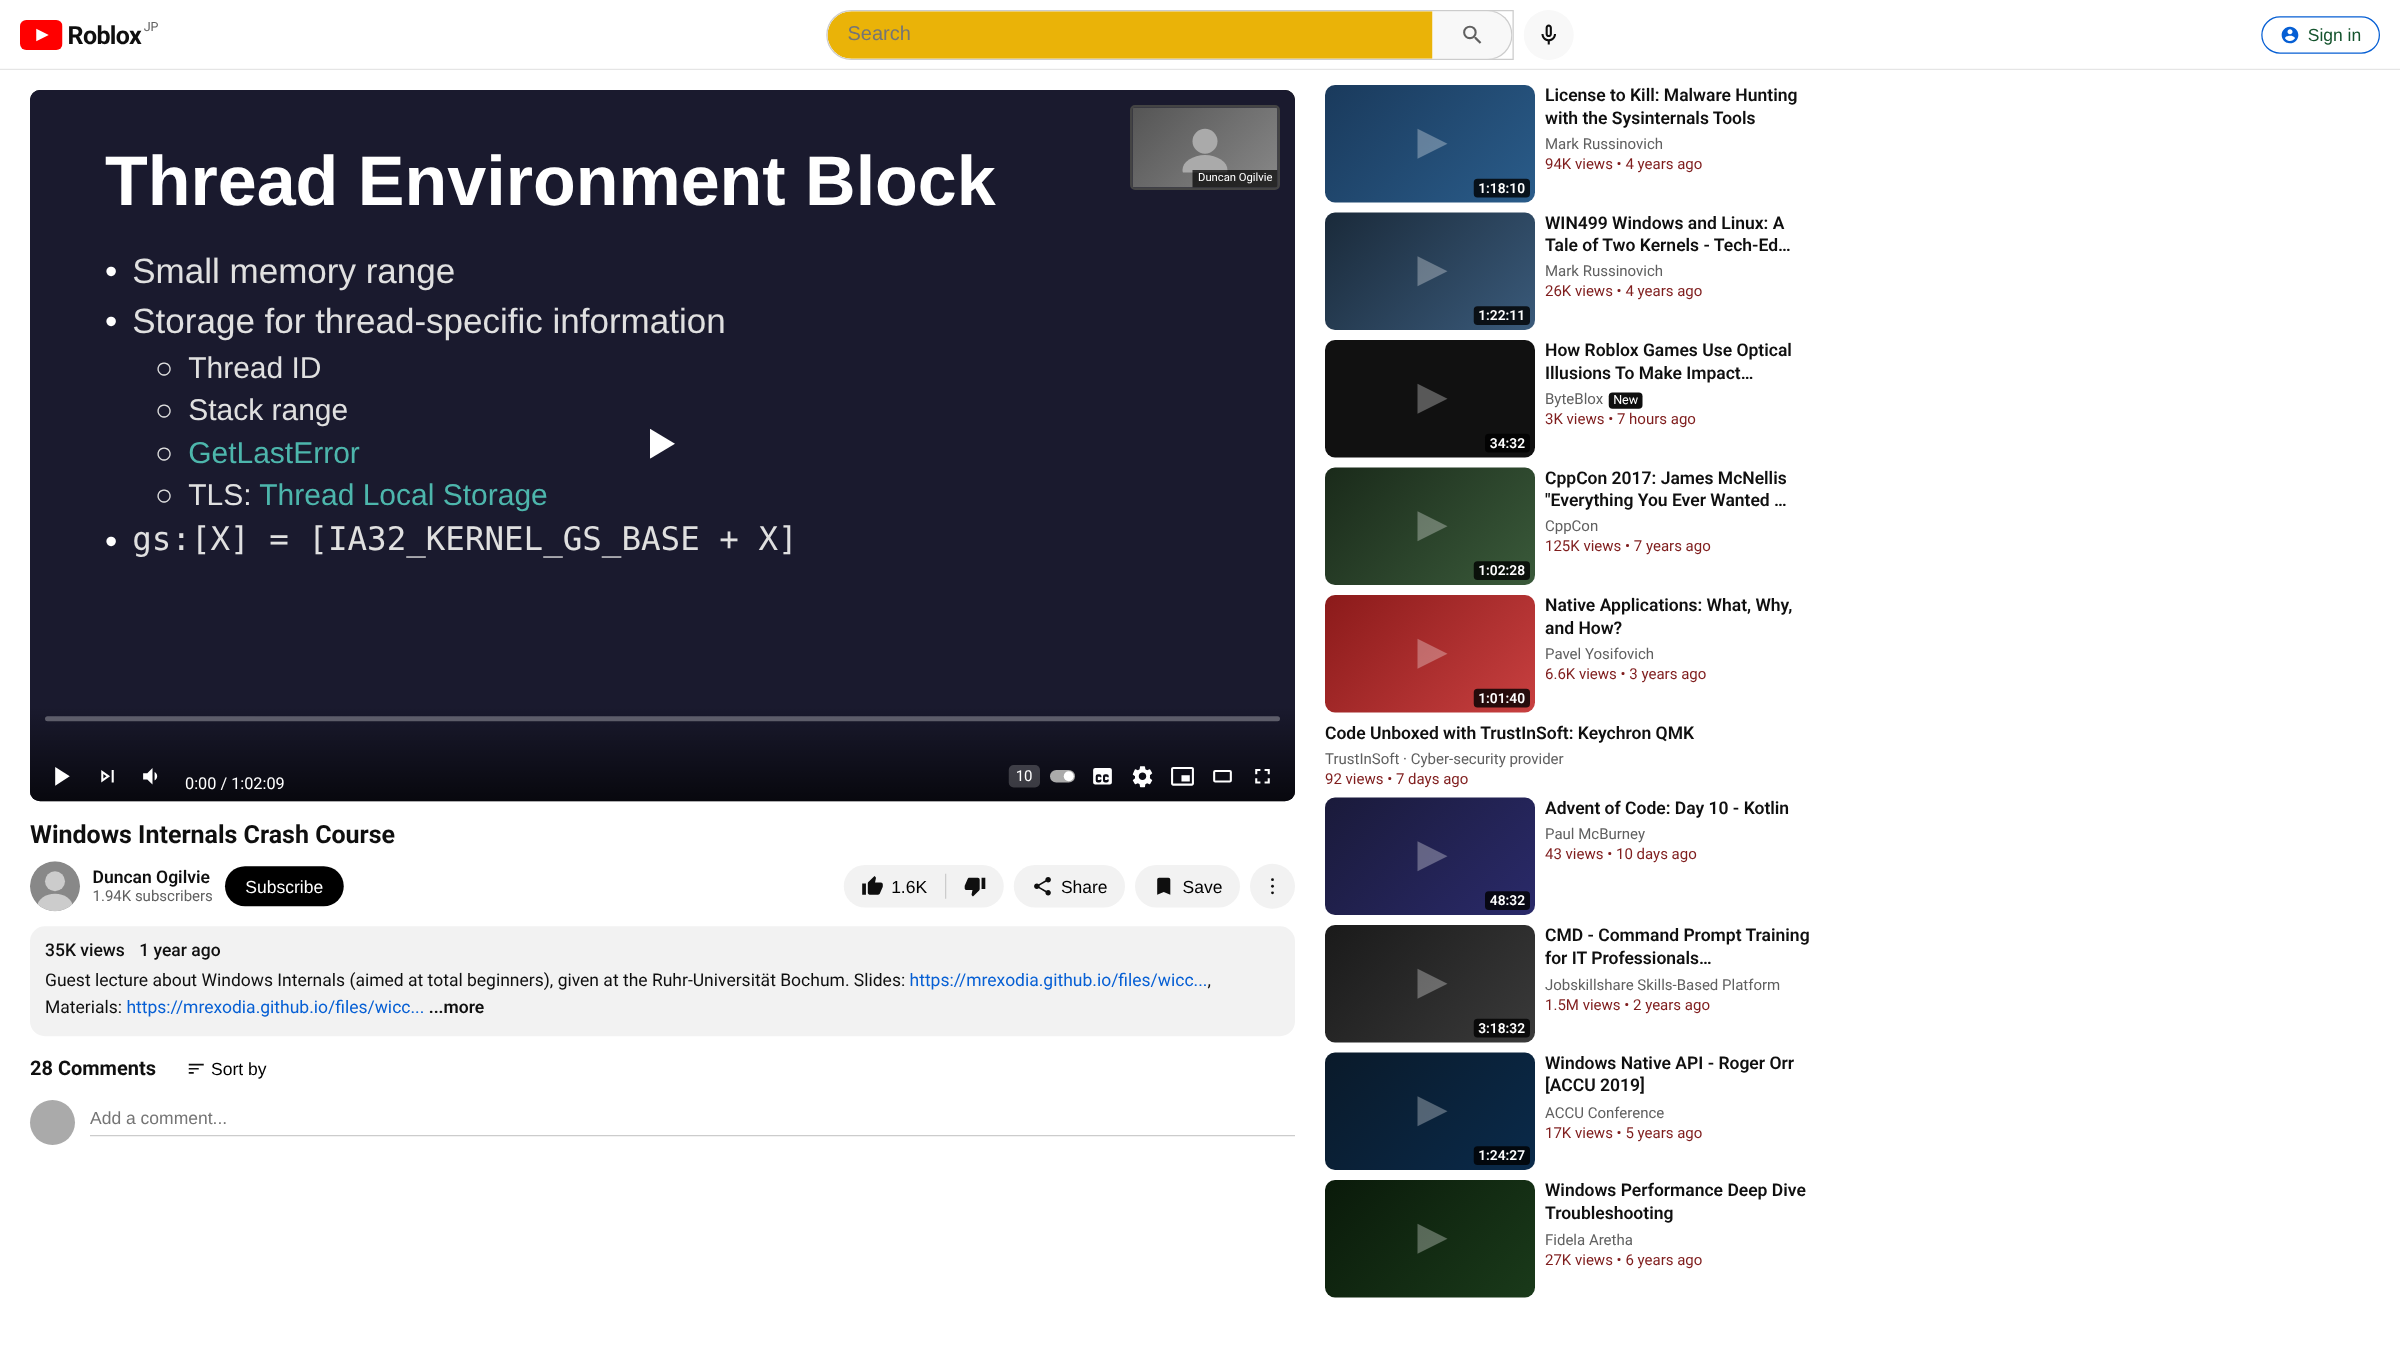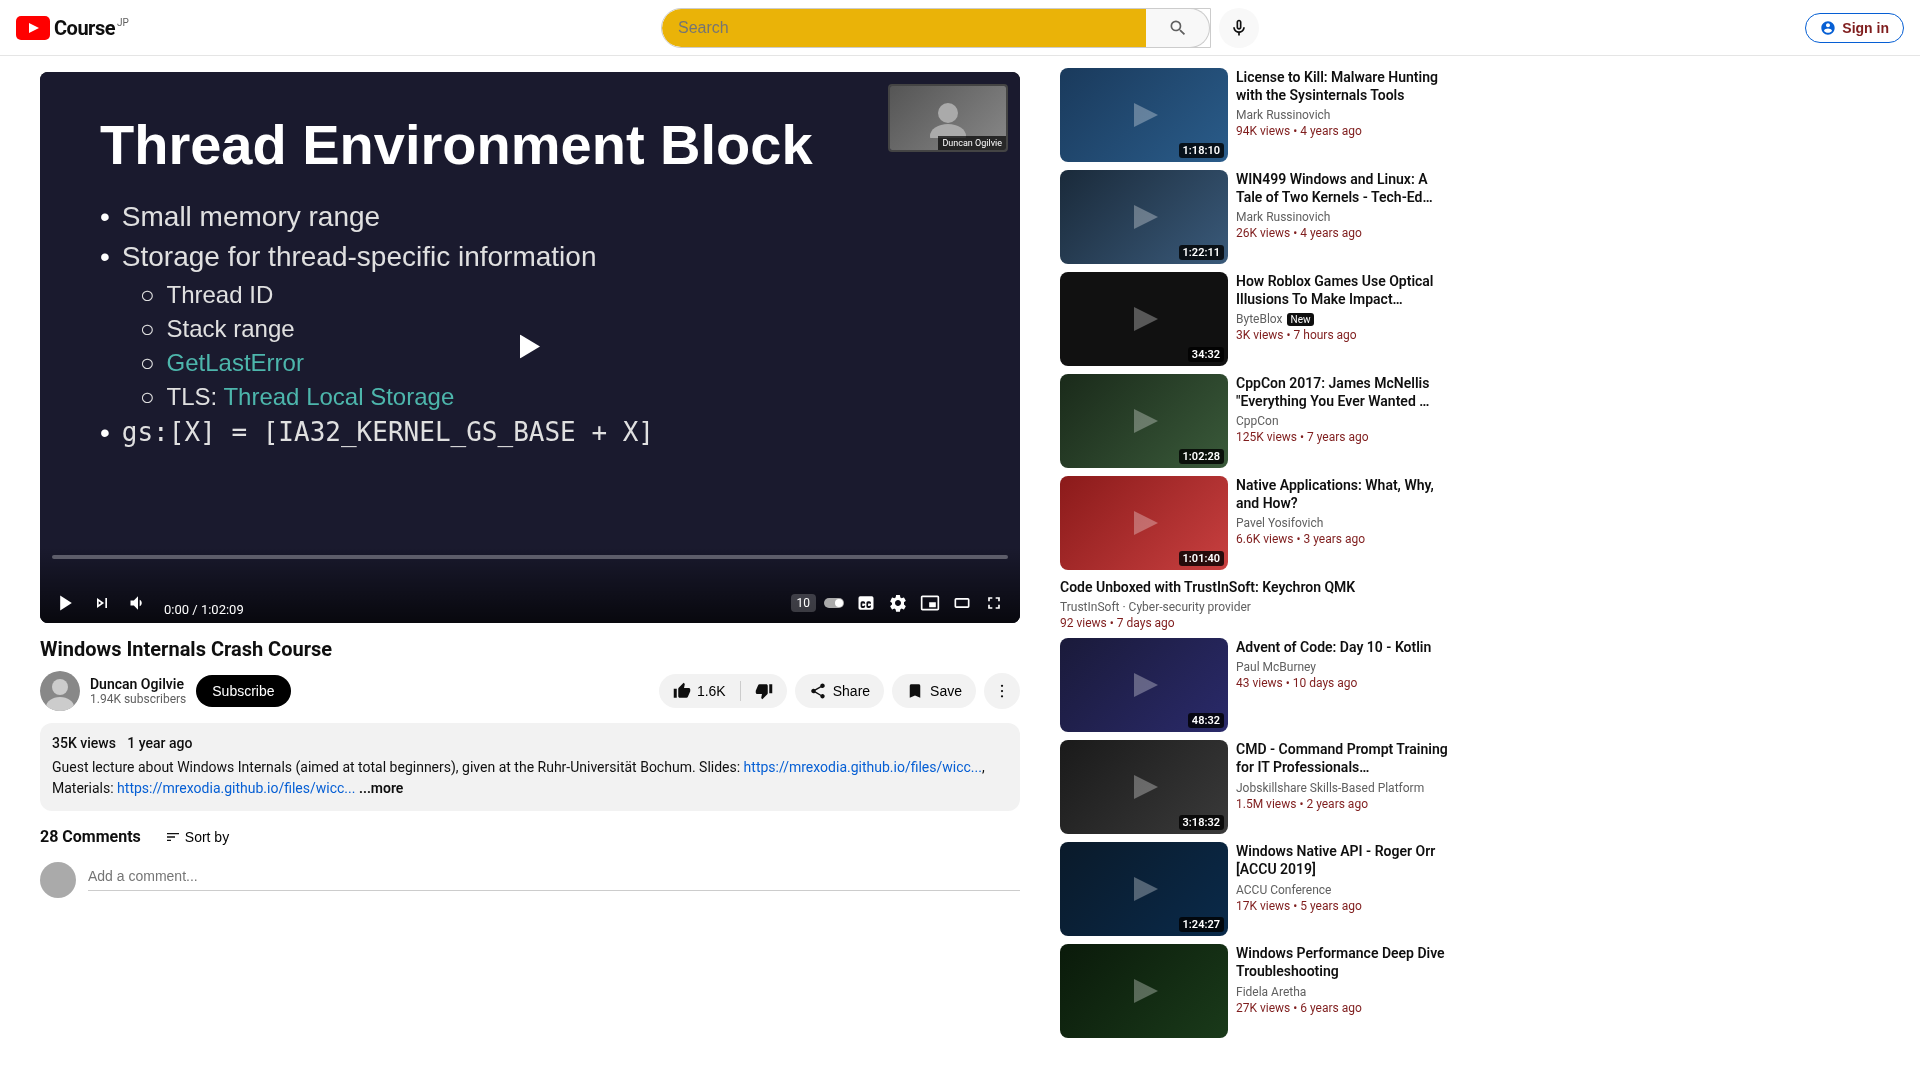--- a/index.html
+++ b/index.html
@@ -12,25 +12,25 @@
     .yt-logo-icon { width: 34px; height: 24px; }
     .yt-logo-text { font-size: 20px; font-weight: 700; letter-spacing: -0.5px; color: #0f0f0f; }
     .yt-logo-country { font-size: 10px; color: #606060; margin-left: -2px; margin-top: -10px; }
     .header-center { flex: 1; display: flex; justify-content: center; align-items: center; }
     .search-bar { display: flex; align-items: center; width: 550px; height: 40px; border: 1px solid #ccc; border-radius: 40px 0 0 40px; overflow: hidden; }
     .search-input { flex: 1; height: 100%; padding: 0 16px; border: none; outline: none; font-size: 16px; background: #eab308; border-radius: 40px 0 0 40px; }
     .search-btn { width: 64px; height: 40px; background: #f8f8f8; border: 1px solid #ccc; border-left: none; border-radius: 0 40px 40px 0; cursor: pointer; display: flex; align-items: center; justify-content: center; }
     .search-btn svg { width: 20px; height: 20px; fill: #606060; }
     .mic-btn { width: 40px; height: 40px; border-radius: 50%; background: #f8f8f8; border: none; cursor: pointer; display: flex; align-items: center; justify-content: center; margin-left: 8px; }
     .header-right { display: flex; align-items: center; gap: 8px; min-width: 180px; justify-content: flex-end; }
-    .sign-in-btn { color: #7f1d1d; border: 1px solid #065fd4; border-radius: 20px; padding: 6px 14px; font-size: 14px; font-weight: 700; cursor: pointer; background: none; display: flex; align-items: center; gap: 6px; }
+    .sign-in-btn { color: #14532d; border: 1px solid #065fd4; border-radius: 20px; padding: 6px 14px; font-size: 14px; font-weight: 400; cursor: pointer; background: none; display: flex; align-items: center; gap: 6px; }
 
     
     .main { display: flex; padding: 0; }
-    .video-section { flex: 1; max-width: 1060px; padding: 16px 40px; }
+    .video-section { flex: 1; max-width: 1060px; padding: 16px 24px; }
     .sidebar { width: 402px; padding: 12px 12px 0 0; overflow-y: auto; max-height: calc(1080px - 56px); }
 
     
     .video-player { width: 100%; background: #000; border-radius: 8px; overflow: hidden; position: relative; aspect-ratio: 16/9; max-height: 600px; }
     .video-frame { width: 100%; height: 100%; background: #1a1a2e; display: flex; align-items: center; justify-content: center; position: relative; }
     .slide-content { width: 100%; height: 100%; display: flex; flex-direction: column; justify-content: flex-start; padding: 40px 60px; }
     .slide-title { font-size: 56px; font-weight: 900; color: #fff; margin-bottom: 24px; font-family: Arial, sans-serif; }
     .slide-bullets { list-style: none; }
     .slide-bullet { color: #e0e0e0; font-size: 28px; font-family: Arial, sans-serif; margin-bottom: 8px; display: flex; align-items: flex-start; gap: 12px; }
     .slide-bullet .bullet-dot { color: #fff; }
@@ -110,21 +110,21 @@
 </head>
 <body>
 
 <header class="header">
   <div class="header-left">
     <div class="yt-logo">
       <svg class="yt-logo-icon" viewBox="0 0 34 24">
         <rect width="34" height="24" rx="5" fill="#FF0000"></rect>
         <polygon points="13,7 13,17 23,12" fill="#fff"></polygon>
       </svg>
-      <span class="yt-logo-text">Course</span>
+      <span class="yt-logo-text">Roblox</span>
       <span class="yt-logo-country">JP</span>
     </div>
   </div>
   <div class="header-center">
     <div class="search-bar">
       <input class="search-input" type="text" placeholder="Search" style="">
       <button class="search-btn">
         <svg viewBox="0 0 24 24">
             <path d="M15.5 14h-.79l-.28-.27A6.471 6.471 0 0 0 16 9.5 6.5 6.5 0 1 0 9.5 16c1.61 0 3.09-.59 4.23-1.57l.27.28v.79l5 4.99L20.49 19l-4.99-5zm-6 0C7.01 14 5 11.99 5 9.5S7.01 5 9.5 5 14 7.01 14 9.5 11.99 14 9.5 14z"></path>
           </svg>

